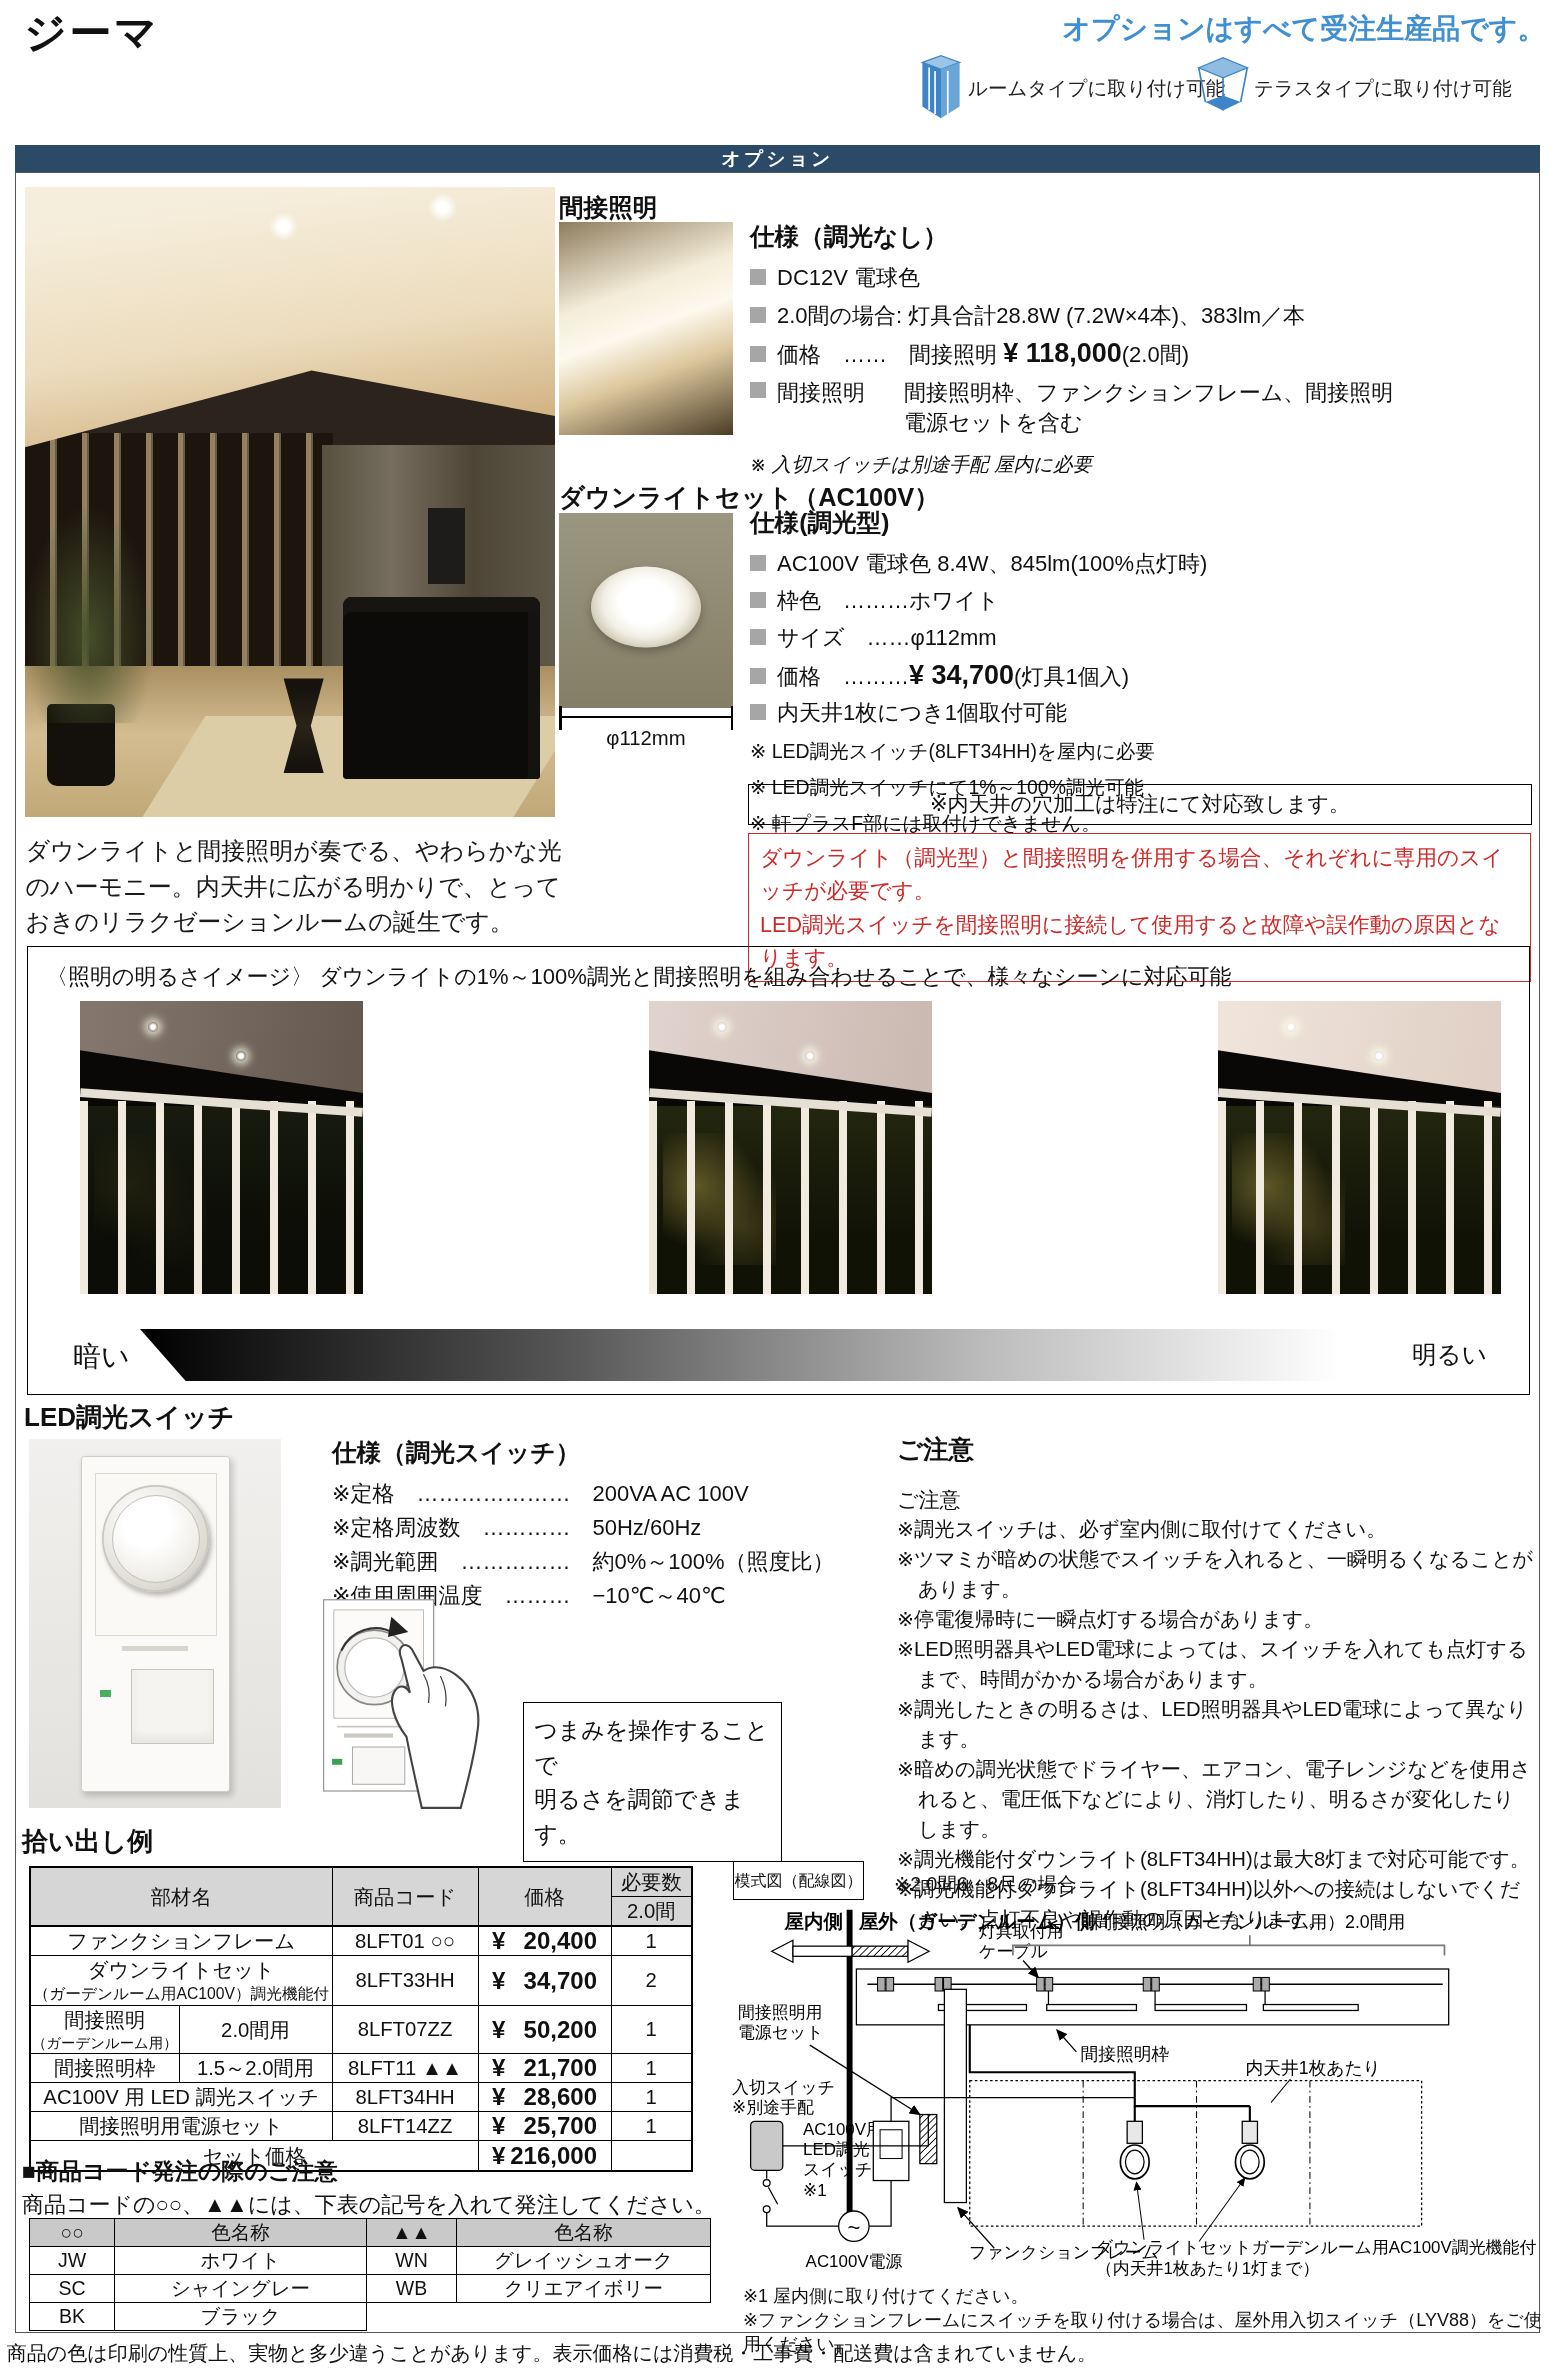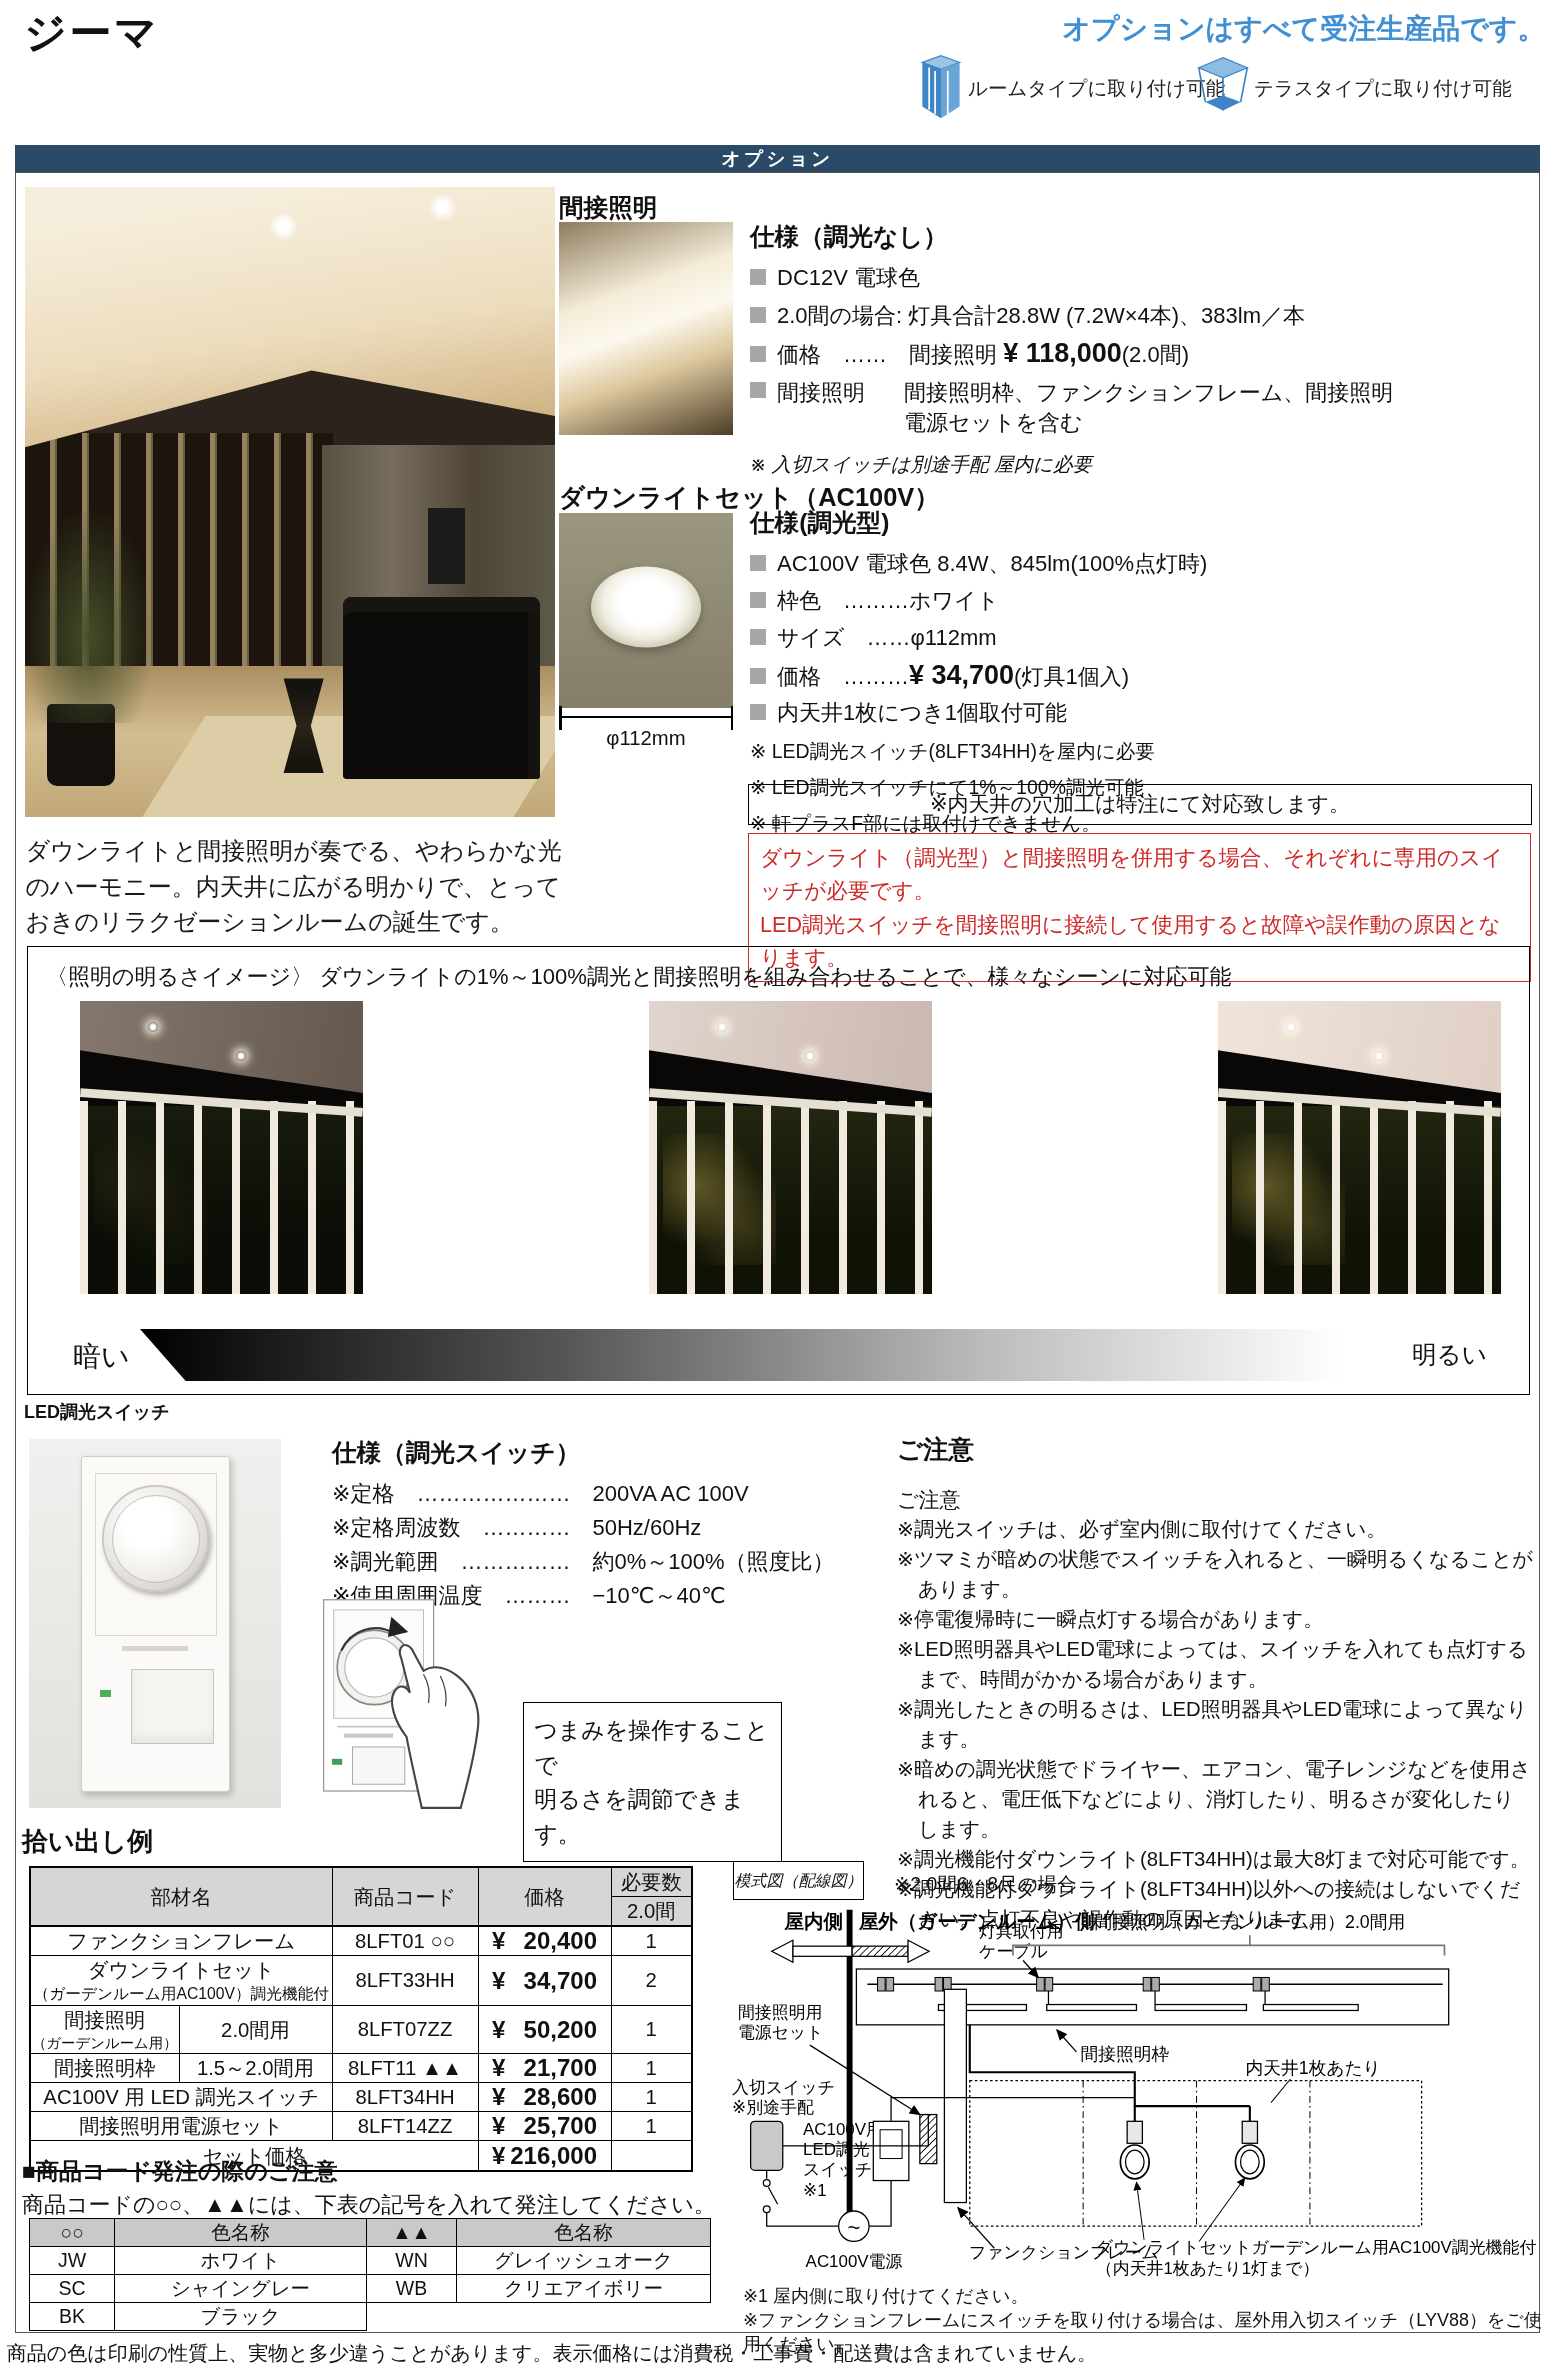--- a/index.html
+++ b/index.html
@@ -103,21 +103,21 @@
   .sc-dot { width:10.2px; height:10.2px; border-radius:50%;
     background:radial-gradient(circle,#fff 30%,rgba(255,255,240,0) 75%);
     box-shadow:0 0 8.5px 3.4px rgba(255,255,235,.85); }
   .grad-bar { left:140px; top:1329px; width:1202px; height:52px;
     background:linear-gradient(90deg,#000 0%,#555 35%,#bbb 70%,#fff 100%);
     clip-path:polygon(0 0,100% 0,100% 100%,3.8% 100%); }
   .grad-dark { left:73px; top:1338px; font-size:28px; }
   .grad-bright { left:1412px; top:1338px; font-size:24.6px; }
 
   
-  .dimmer-title { left:24px; top:1400px; font-size:18px; font-weight:bold; }
+  .dimmer-title { left:24px; top:1400px; font-size:26px; font-weight:bold; }
   .sw-photo { left:29px; top:1439px; width:252px; height:369px;
     background:linear-gradient(180deg,#f1f0ee,#e3e1dd); }
   .sw-photo > div { position:absolute; }
   .sw-plate { left:52px; top:17px; width:147px; height:334px; background:#fbfaf8;
     border:0.8px solid #cfccc6; border-radius:3.4px; box-shadow:2.5px 3.4px 6px rgba(0,0,0,.18); }
   .sw-panel { left:66px; top:34px; width:120px; height:161px; border:0.8px solid #ddd9d2; background:#faf9f6; }
   .sw-ring { left:73px; top:46px; width:107px; height:107px; border-radius:50%;
     background:radial-gradient(circle at 35% 30%,#ffffff,#dedbd4 70%,#b5b1a9);
     box-shadow:inset 0 0 0 1.7px #c9c6bf,2.5px 3.4px 5.1px rgba(0,0,0,.28); }
   .sw-knob { left:83px; top:56px; width:86px; height:86px; border-radius:50%;
@@ -152,21 +152,21 @@
   .parts .nm2s { font-size:14.4px; }
   .code-h { left:22px; top:2156px; font-size:23px; font-weight:bold; }
   .code-t { left:22px; top:2190px; font-size:22px;text-align:center; }
   .ctable { position:absolute; left:29px; top:2218px; }
   .ctable td { border:1.3px solid #000; text-align:center; vertical-align:middle; font-size:19.5px; height:27px; padding:0; }
   .ctable .head td { background:#c9c9c9; }
   .ctable td.ghost { border:none; }
 
   
   .diag-label { left:733px; top:1861px; width:129px; height:37px; border:1.7px solid #000;
-    font-size:16px; text-align:center; line-height:37px;font-style:italic; }
+    font-size:16px; text-align:center; line-height:37px; }
   .diag-case { left:894px; top:1871px; font-size:19.5px; }
   .diag-svg { left:725px; top:1903px; }
   .diag-note { left:743px; font-size:18px; }
 
   .footer { left:6.8px; top:2340px; font-size:20px; }
 </style>
 </head>
 <body>
 
 <div class="page">

